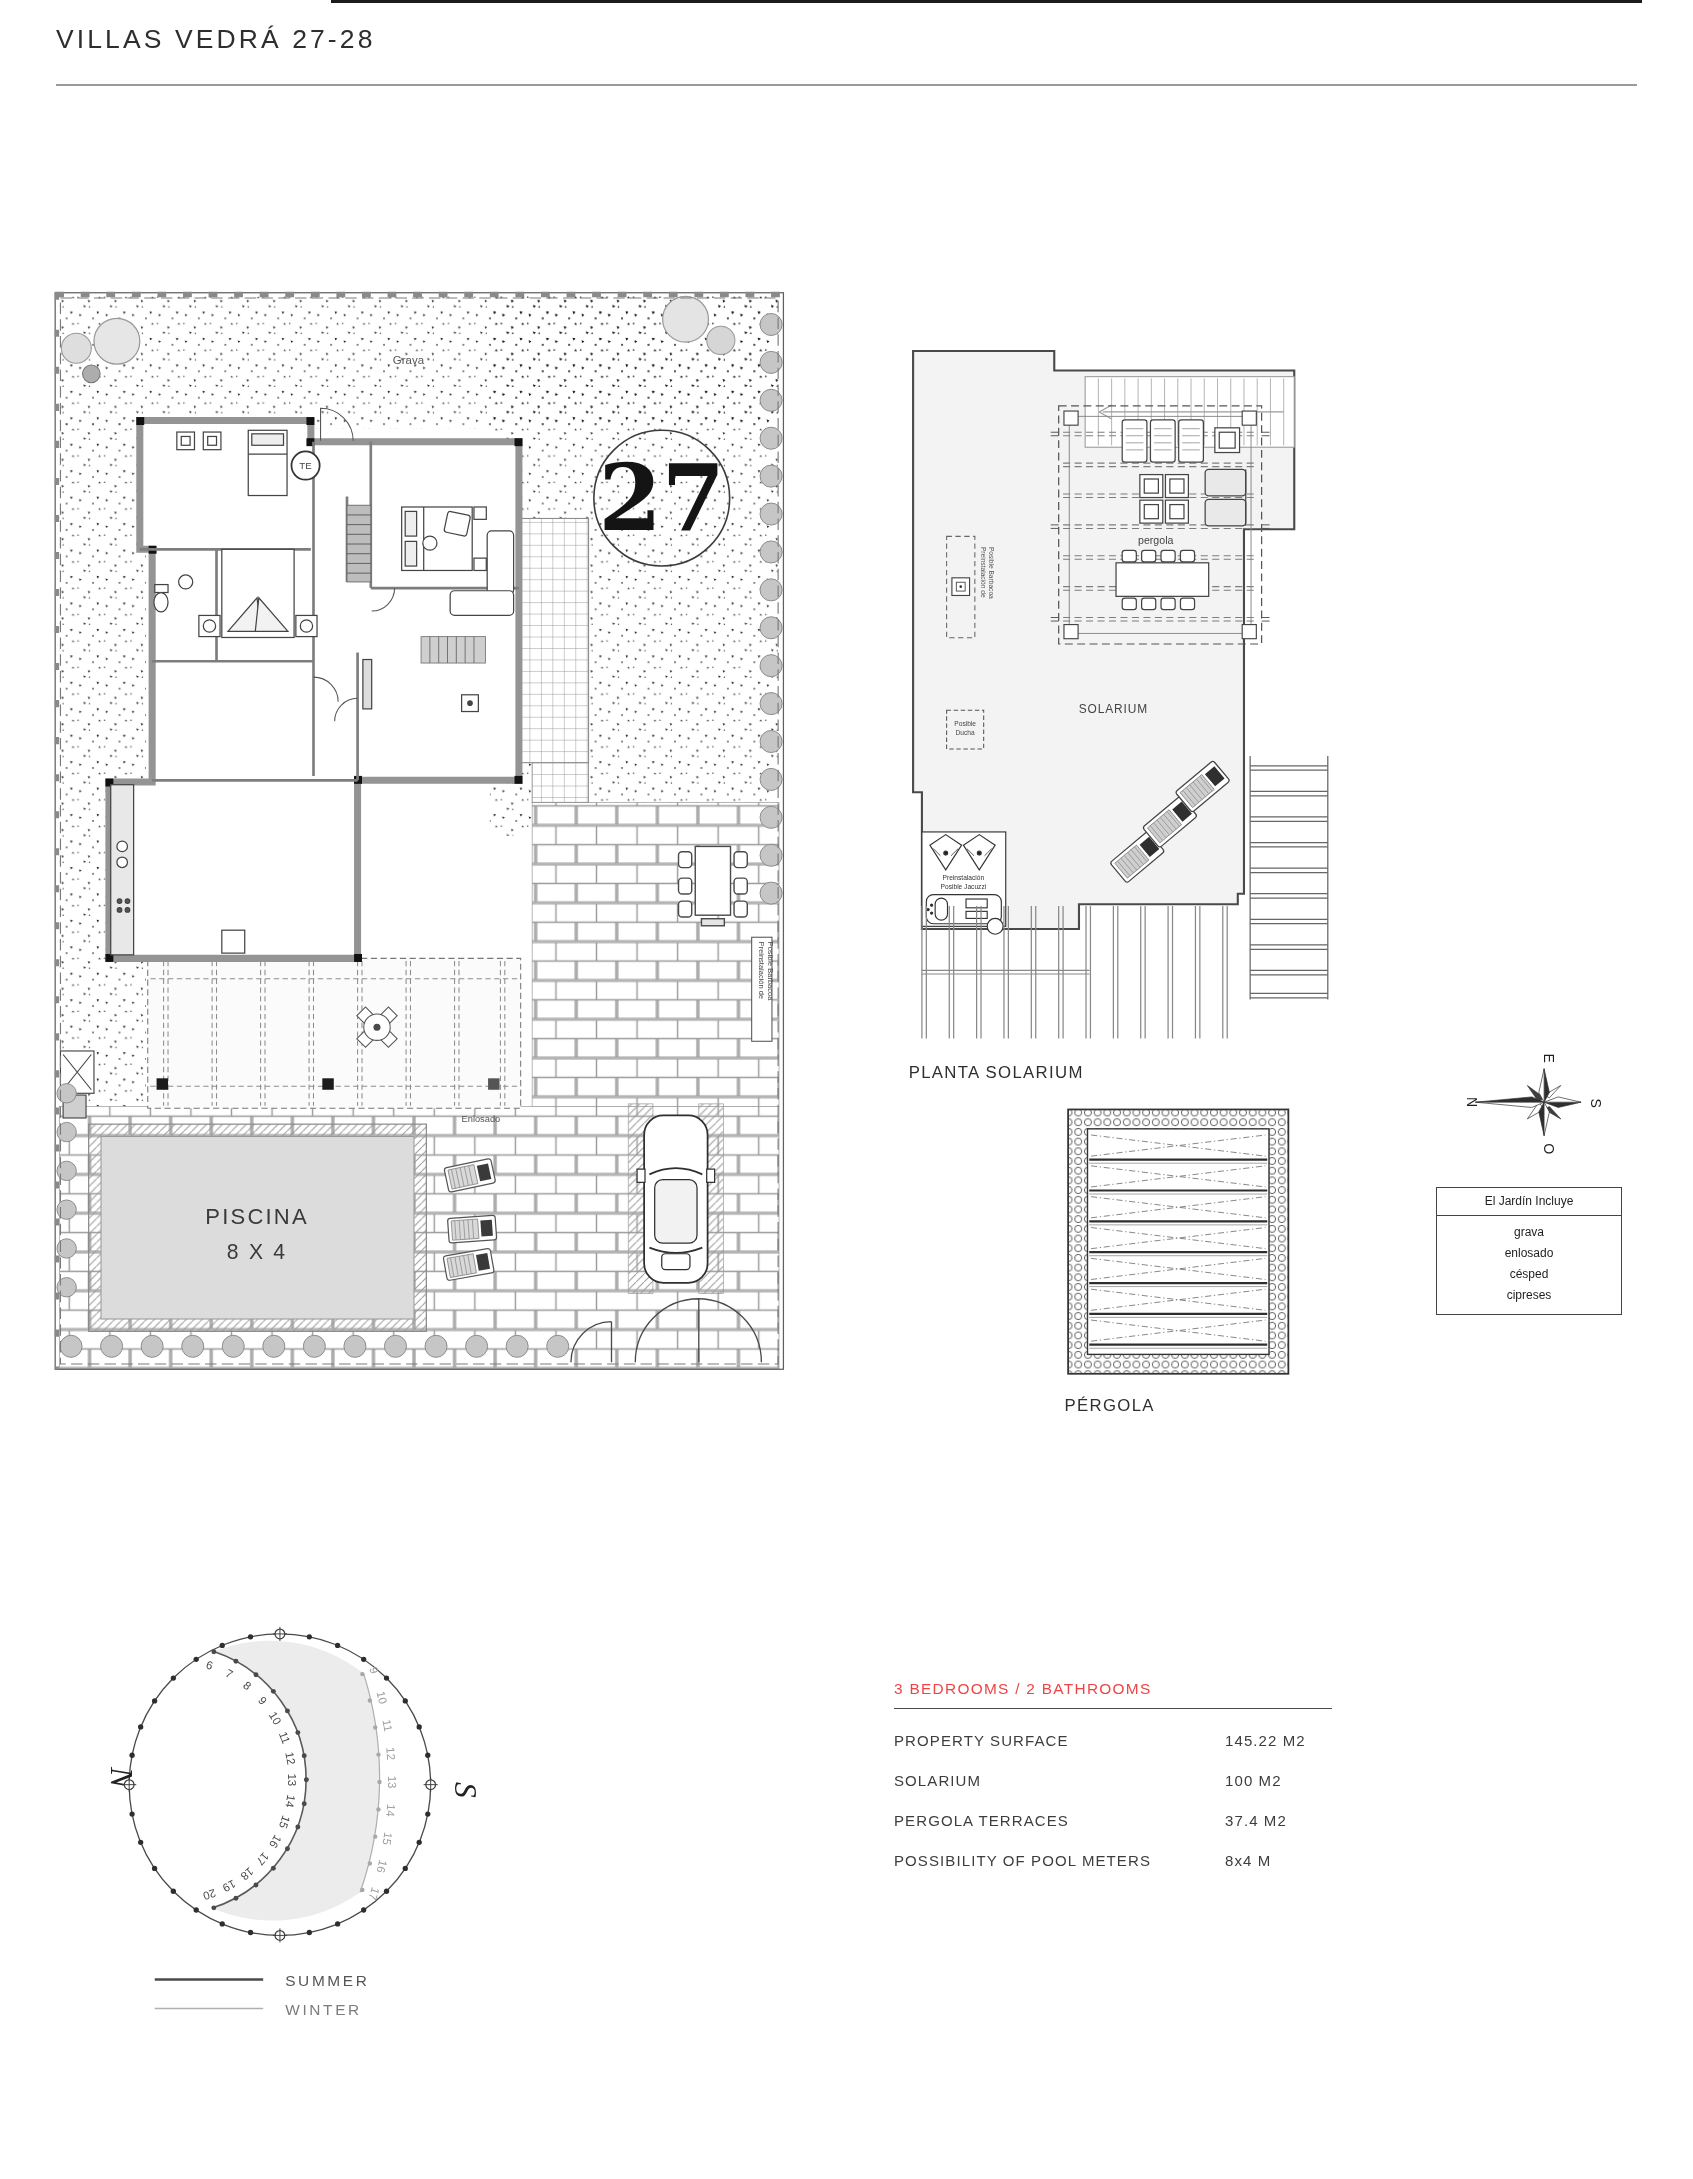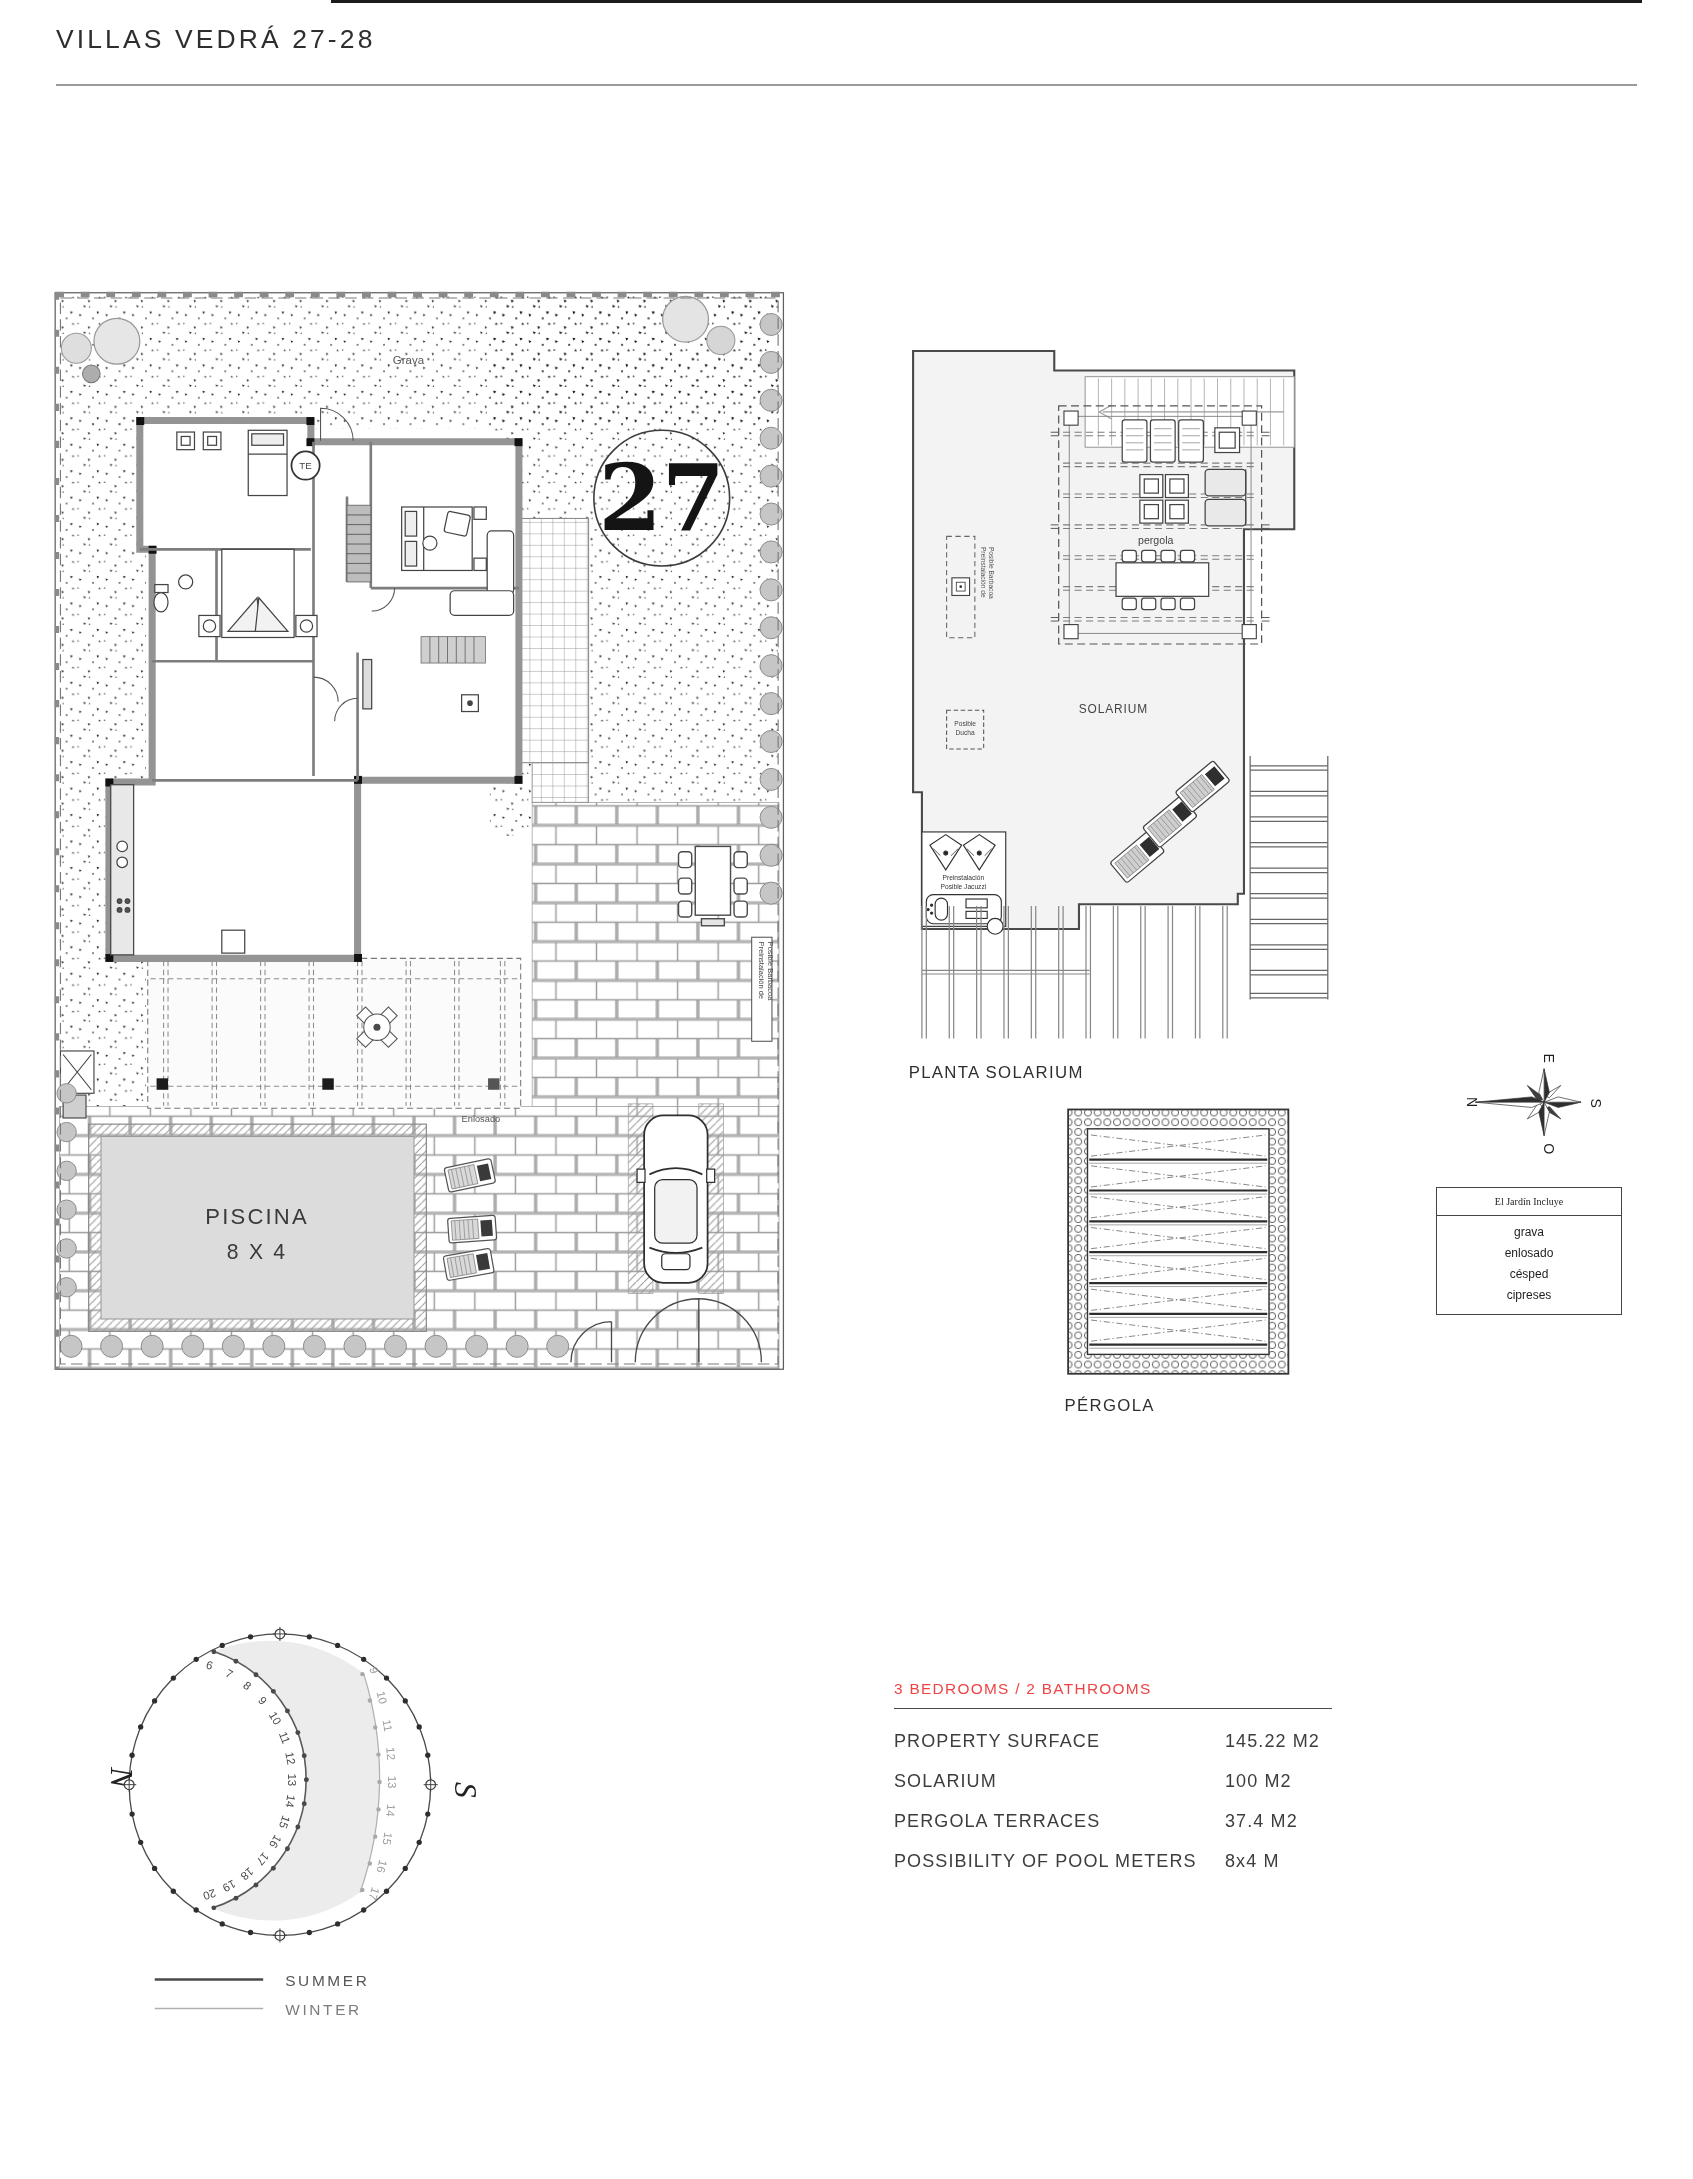--- a/index.html
+++ b/index.html
@@ -7,28 +7,28 @@
         font-family:"Liberation Sans",sans-serif;color:#333;}
   .abs{position:absolute;}
   .page-title{font-size:26.5px;letter-spacing:3.1px;color:#2e2e2e;font-weight:400;}
   .title-rule{background:#9a9a9a;height:2.2px;}
   .top-artifact{background:#1c1c1c;height:2.6px;}
   svg text{font-family:"Liberation Sans",sans-serif;}
   .serif27{font-family:"DejaVu Serif","Liberation Serif",serif;font-weight:700;}
   .sunletter{font-family:"Liberation Serif",serif;font-style:italic;}
   .cletter{font-family:"Liberation Serif",serif;}
   .garden-box{border:1.2px solid #444;background:#fff;}
-  .garden-box .gb-title{height:27px;line-height:27px;text-align:center;font-size:10px;
-       color:#1e1e1e;border-bottom:1.2px solid #444;font-family:Liberation Serif, serif;}
+  .garden-box .gb-title{height:27px;line-height:27px;text-align:center;font-size:12px;
+       color:#1e1e1e;border-bottom:1.2px solid #444;}
   .garden-box .gb-items{padding-top:6.2px;text-align:center;font-size:12px;line-height:21px;color:#1e1e1e;}
   .specs{width:441px;}
   .specs .sp-title{font-size:15.4px;letter-spacing:1.3px;color:#ef4444;}
   .specs .sp-rule{height:1.8px;background:#4a4a4a;margin-top:9.7px;}
   .specs .sp-rows{margin-top:11.5px;}
-  .specs .sp-row{position:relative;height:40px;line-height:40px;font-size:18px;
+  .specs .sp-row{position:relative;height:40px;line-height:40px;font-size:15px;
        letter-spacing:1.1px;color:#3d3d3d;}
   .specs .sp-val{position:absolute;left:331px;top:0;}
 </style>
 </head>
 <body>
 
 <div class="page">
 
   <div class="abs top-artifact" style="left:331px;top:0;width:1363px;"></div>
 

